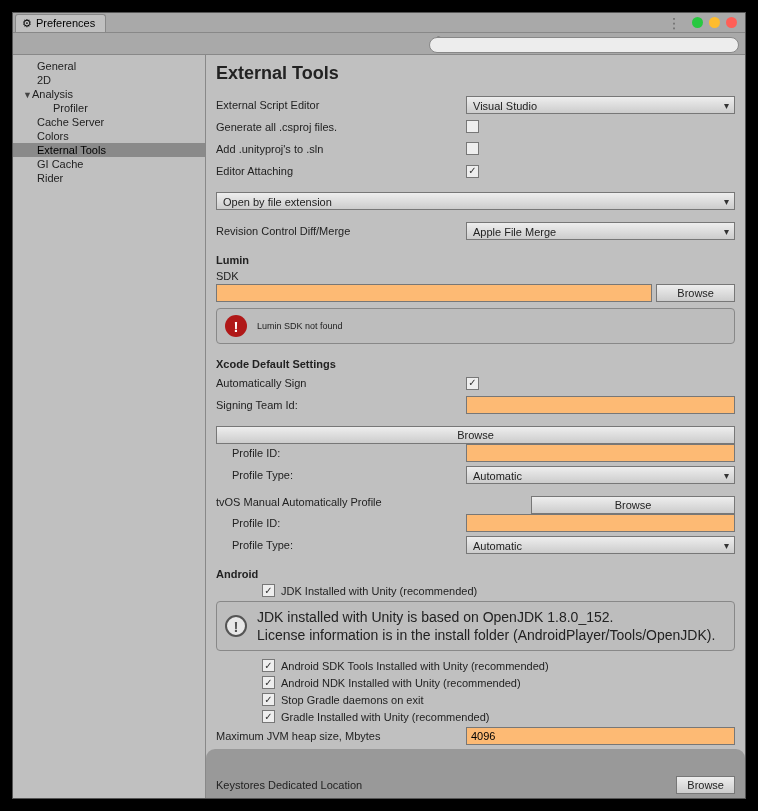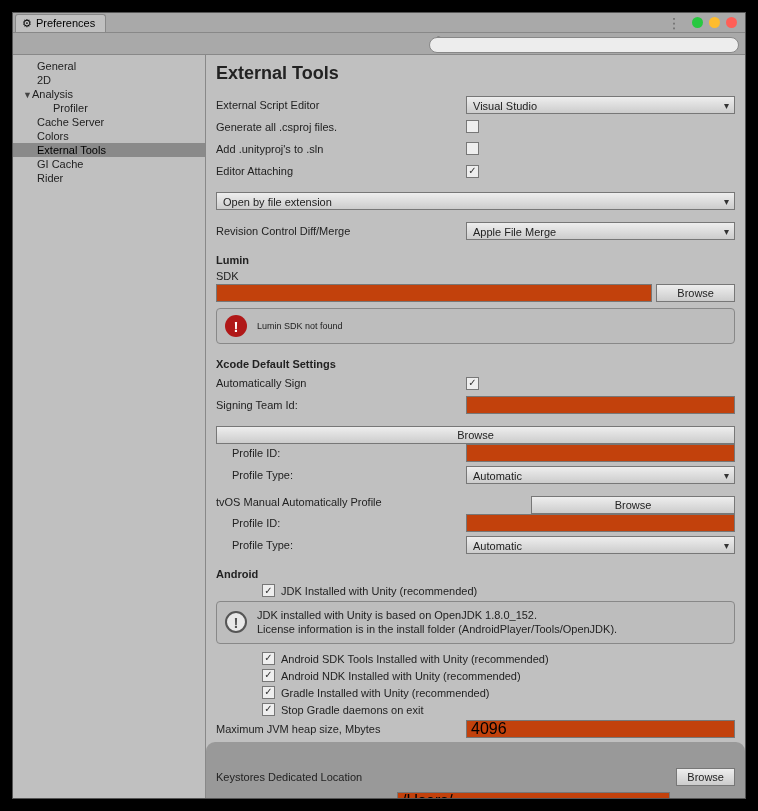--- a/index.html
+++ b/index.html
@@ -28,30 +28,30 @@
   .main { flex: 1; background: #c0c0c0; padding: 8px 10px; overflow-y: auto; font-size: 11px; color: #222; }
   .main h1 { font-size: 18px; font-weight: bold; margin-bottom: 12px; }
   .row { display: flex; align-items: center; margin-bottom: 4px; min-height: 18px; }
   .row .label { width: 250px; }
   .row .control { flex: 1; }
   .dropdown { width: 100%; height: 18px; background: linear-gradient(#eee,#ccc); border: 1px solid #777; font-size: 11px; padding: 1px 16px 0 6px; position: relative; display: flex; align-items: center; cursor: pointer; }
   .dropdown::after { content: "▾"; position: absolute; right: 5px; font-size: 10px; color: #333; }
   .checkbox { width: 13px; height: 13px; background: #eee; border: 1px solid #777; display: inline-flex; align-items: center; justify-content: center; font-size: 10px; cursor: pointer; }
   .checkbox.checked::after { content: "✓"; color: #333; line-height: 1; }
   .section-head { font-weight: bold; margin-top: 14px; margin-bottom: 4px; }
-  .textfield { width: 100%; height: 18px; background: #c2410c; border: 1px solid #777; font-size: 16px; padding: 0 4px; }
+  .textfield { width: 100%; height: 18px; background: #fdba74; border: 1px solid #777; font-size: 11px; padding: 0 4px; }
   .btn { height: 18px; background: linear-gradient(#eee,#ccc); border: 1px solid #777; font-size: 11px; padding: 0 20px; cursor: pointer; display: flex; align-items: center; justify-content: center; }
   .sdk-row { display: flex; gap: 4px; align-items: center; }
   .sdk-row .textfield { flex: 1; }
   .warning-box { background: #bdbdbd; border: 1px solid #888; border-radius: 4px; padding: 6px 8px; margin: 6px 0 10px 0; display: flex; align-items: center; gap: 10px; }
   .info-box { background: #bdbdbd; border: 1px solid #888; border-radius: 4px; padding: 6px 8px; margin: 4px 0 8px 0; display: flex; align-items: center; gap: 10px; }
   .err-icon { width: 22px; height: 22px; background: #b01818; border-radius: 50%; color: #fff; font-weight: bold; display: flex; align-items: center; justify-content: center; font-size: 15px; flex-shrink: 0; }
   .info-icon { width: 22px; height: 22px; background: #e8e8e8; border: 2px solid #555; border-radius: 50%; color: #555; font-weight: bold; display: flex; align-items: center; justify-content: center; font-size: 15px; flex-shrink: 0; }
   .warn-text { font-size: 9px; color: #222; }
-  .info-text { font-size: 11px; color: #222; line-height: 1.3; }
+  .info-text { font-size: 14px; color: #222; line-height: 1.3; }
   .check-row { display: flex; align-items: flex-end; gap: 6px; margin-bottom: 4px; padding-left: 46px; }
   .indent { padding-left: 16px; }
   .browse-right { display: flex; }
   .browse-right .label { width: 315px; }
   .browse-right .btn { flex: 1; }
   .lastrow { display: flex; align-items: center; background: #999; margin: 4px -10px -8px -10px; padding: 3px 10px; gap: 6px; border-radius: 9px; }
   .lastrow .label { width: 175px; }
   .lastrow .textfield { flex: 1; margin-top: 47px; }
 </style>
 </head>
@@ -202,25 +202,25 @@
       <div class="check-row">
         <span class="checkbox checked"></span>
         <span>Android SDK Tools Installed with Unity (recommended)</span>
       </div>
       <div class="check-row">
         <span class="checkbox checked"></span>
         <span>Android NDK Installed with Unity (recommended)</span>
       </div>
       <div class="check-row">
         <span class="checkbox checked"></span>
+        <span>Stop Gradle daemons on exit</span>
+      </div>
+      <div class="check-row">
+        <span class="checkbox checked"></span>
         <span>Gradle Installed with Unity (recommended)</span>
-      </div>
-      <div class="check-row">
-        <span class="checkbox checked"></span>
-        <span>Stop Gradle daemons on exit</span>
       </div>
       <div class="row">
         <div class="label">Maximum JVM heap size, Mbytes</div>
         <div class="control"><input class="textfield" value="4096" style=""></div>
       </div>
       <div class="lastrow">
         <div class="label">Keystores Dedicated Location</div>
         <input class="textfield" value="/Users/" style="">
         <div class="btn" style="padding:0 10px">Browse</div>
       </div>

